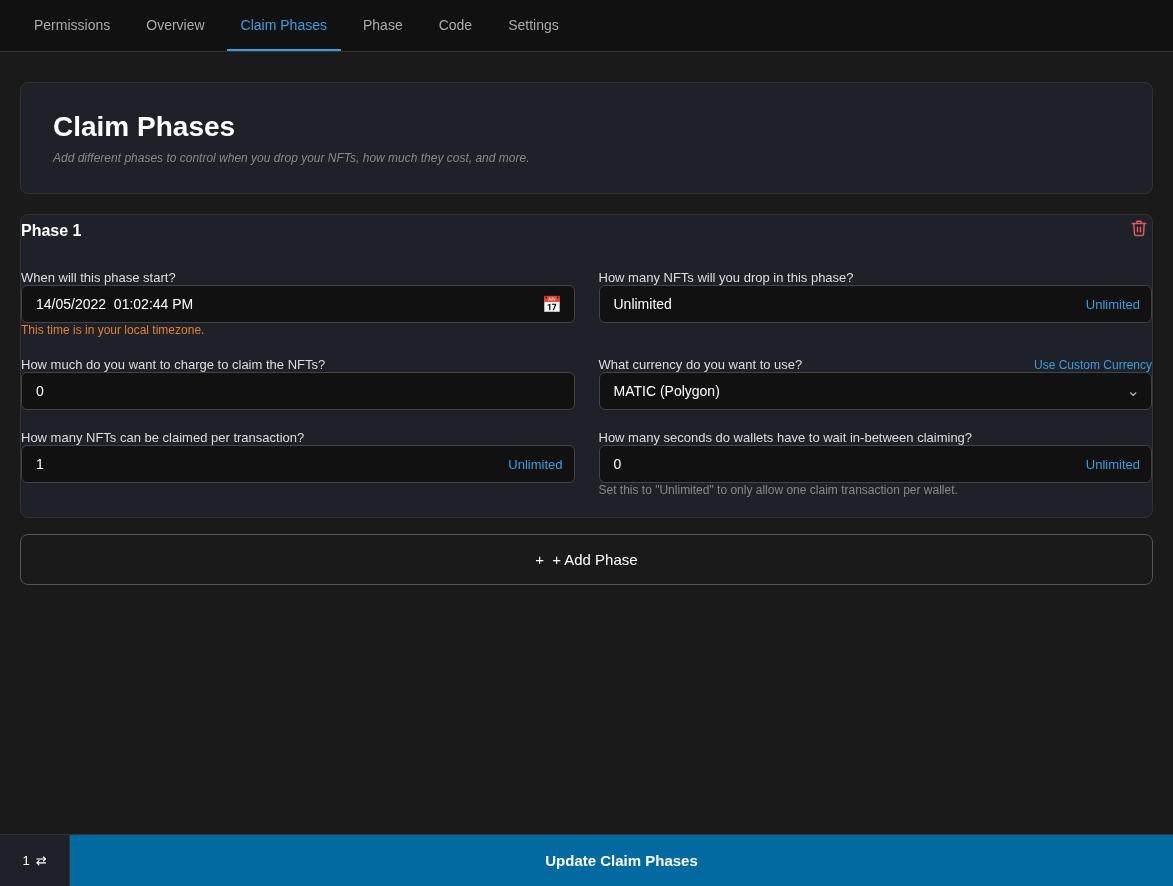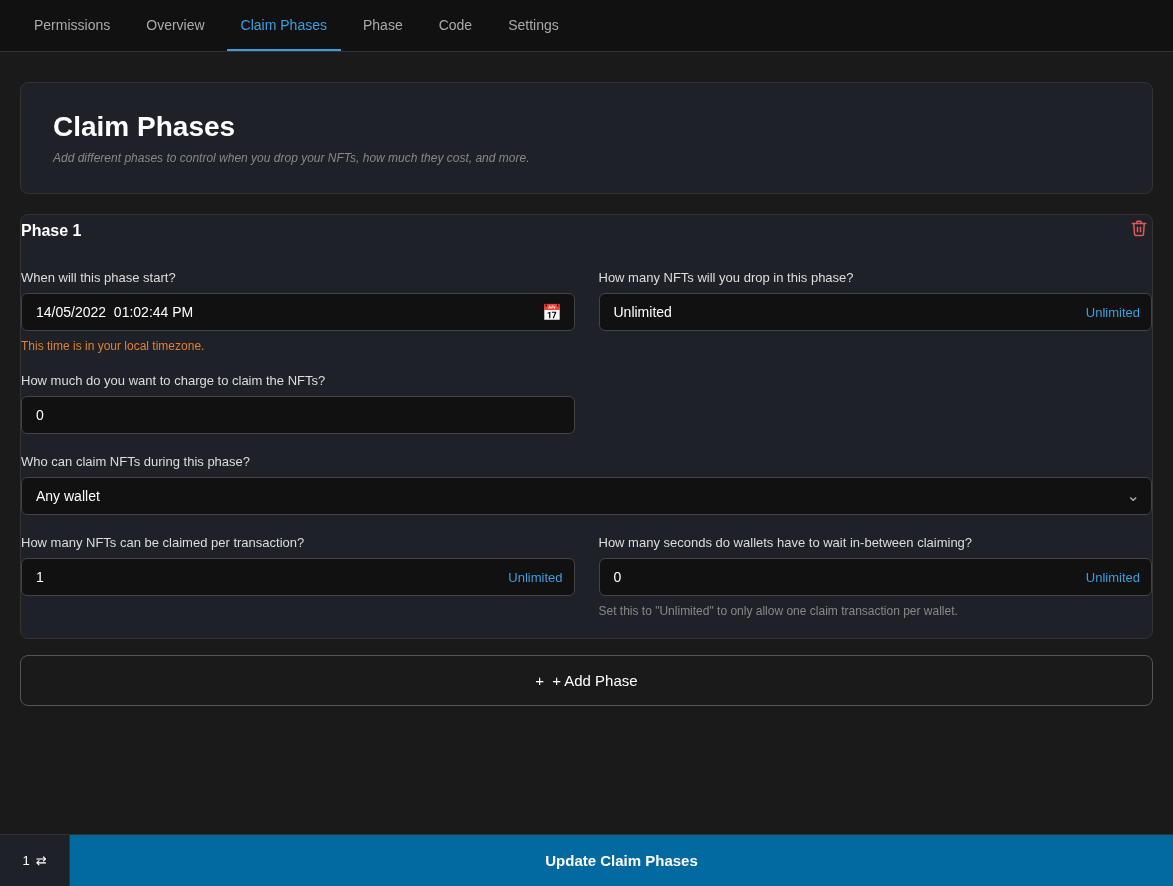--- a/index.html
+++ b/index.html
@@ -94,21 +94,20 @@
       grid-template-columns: 1fr 1fr;
       gap: 24px;
       margin-bottom: 20px;
     }
     .form-row.single {
       grid-template-columns: 1fr;
     }
     .form-group {
       display: flex;
       flex-direction: column;
-      gap: 8px;
     }
     .form-label {
       font-size: 13px;
       font-weight: 500;
       color: #ddd;
     }
     .form-input {
       background: #111;
       border: 1px solid #444;
       border-radius: 6px;
@@ -315,33 +314,34 @@
           <span class="input-badge">Unlimited</span>
         </div>
       </div>
     </div>
 
     <div class="form-row">
       <div class="form-group">
         <label class="form-label">How much do you want to charge to claim the NFTs?</label>
         <input type="text" class="form-input" value="0" style="">
       </div>
-    </div>
-
-    <div class="form-row single">
-      <div class="form-group">
-        <label class="form-label">Who can claim NFTs during this phase?</label>
+      <div class="form-group">
+        <div class="currency-label-row">
+          <label class="form-label">What currency do you want to use?</label>
+          <span class="use-custom-currency">Use Custom Currency</span>
+        </div>
         <div class="select-wrapper">
           <select class="form-select">
-            <option>Any wallet</option>
-            <option>Allowlist</option>
+            <option>MATIC (Polygon)</option>
+            <option>ETH (Ethereum)</option>
           </select>
         </div>
       </div>
     </div>
+
 
     <div class="form-row">
       <div class="form-group">
         <label class="form-label">How many NFTs can be claimed per transaction?</label>
         <div class="input-with-btn">
           <input type="text" value="1" style="">
           <span class="input-badge">Unlimited</span>
         </div>
       </div>
       <div class="form-group">

